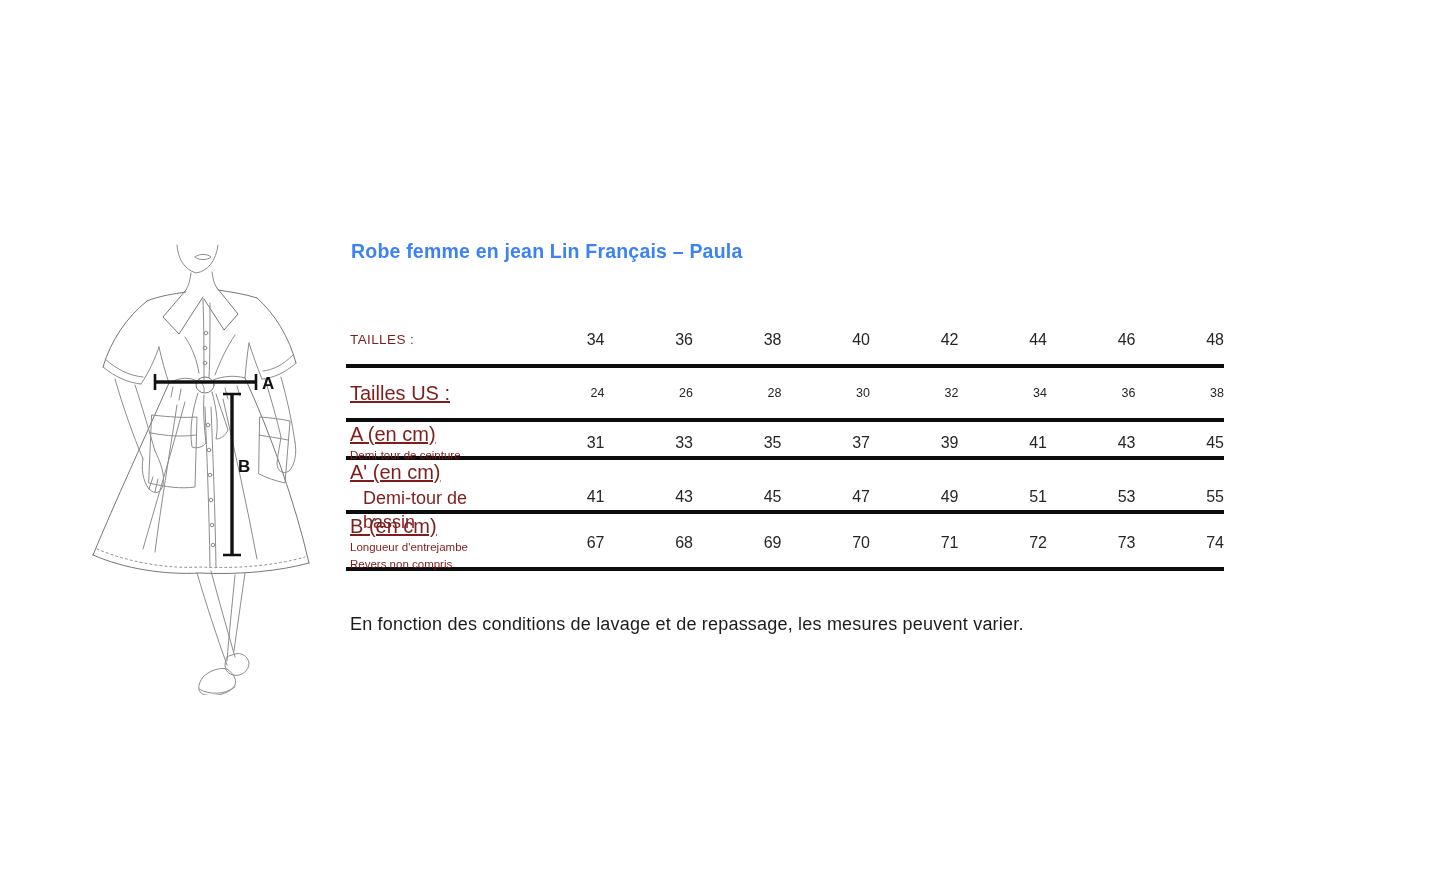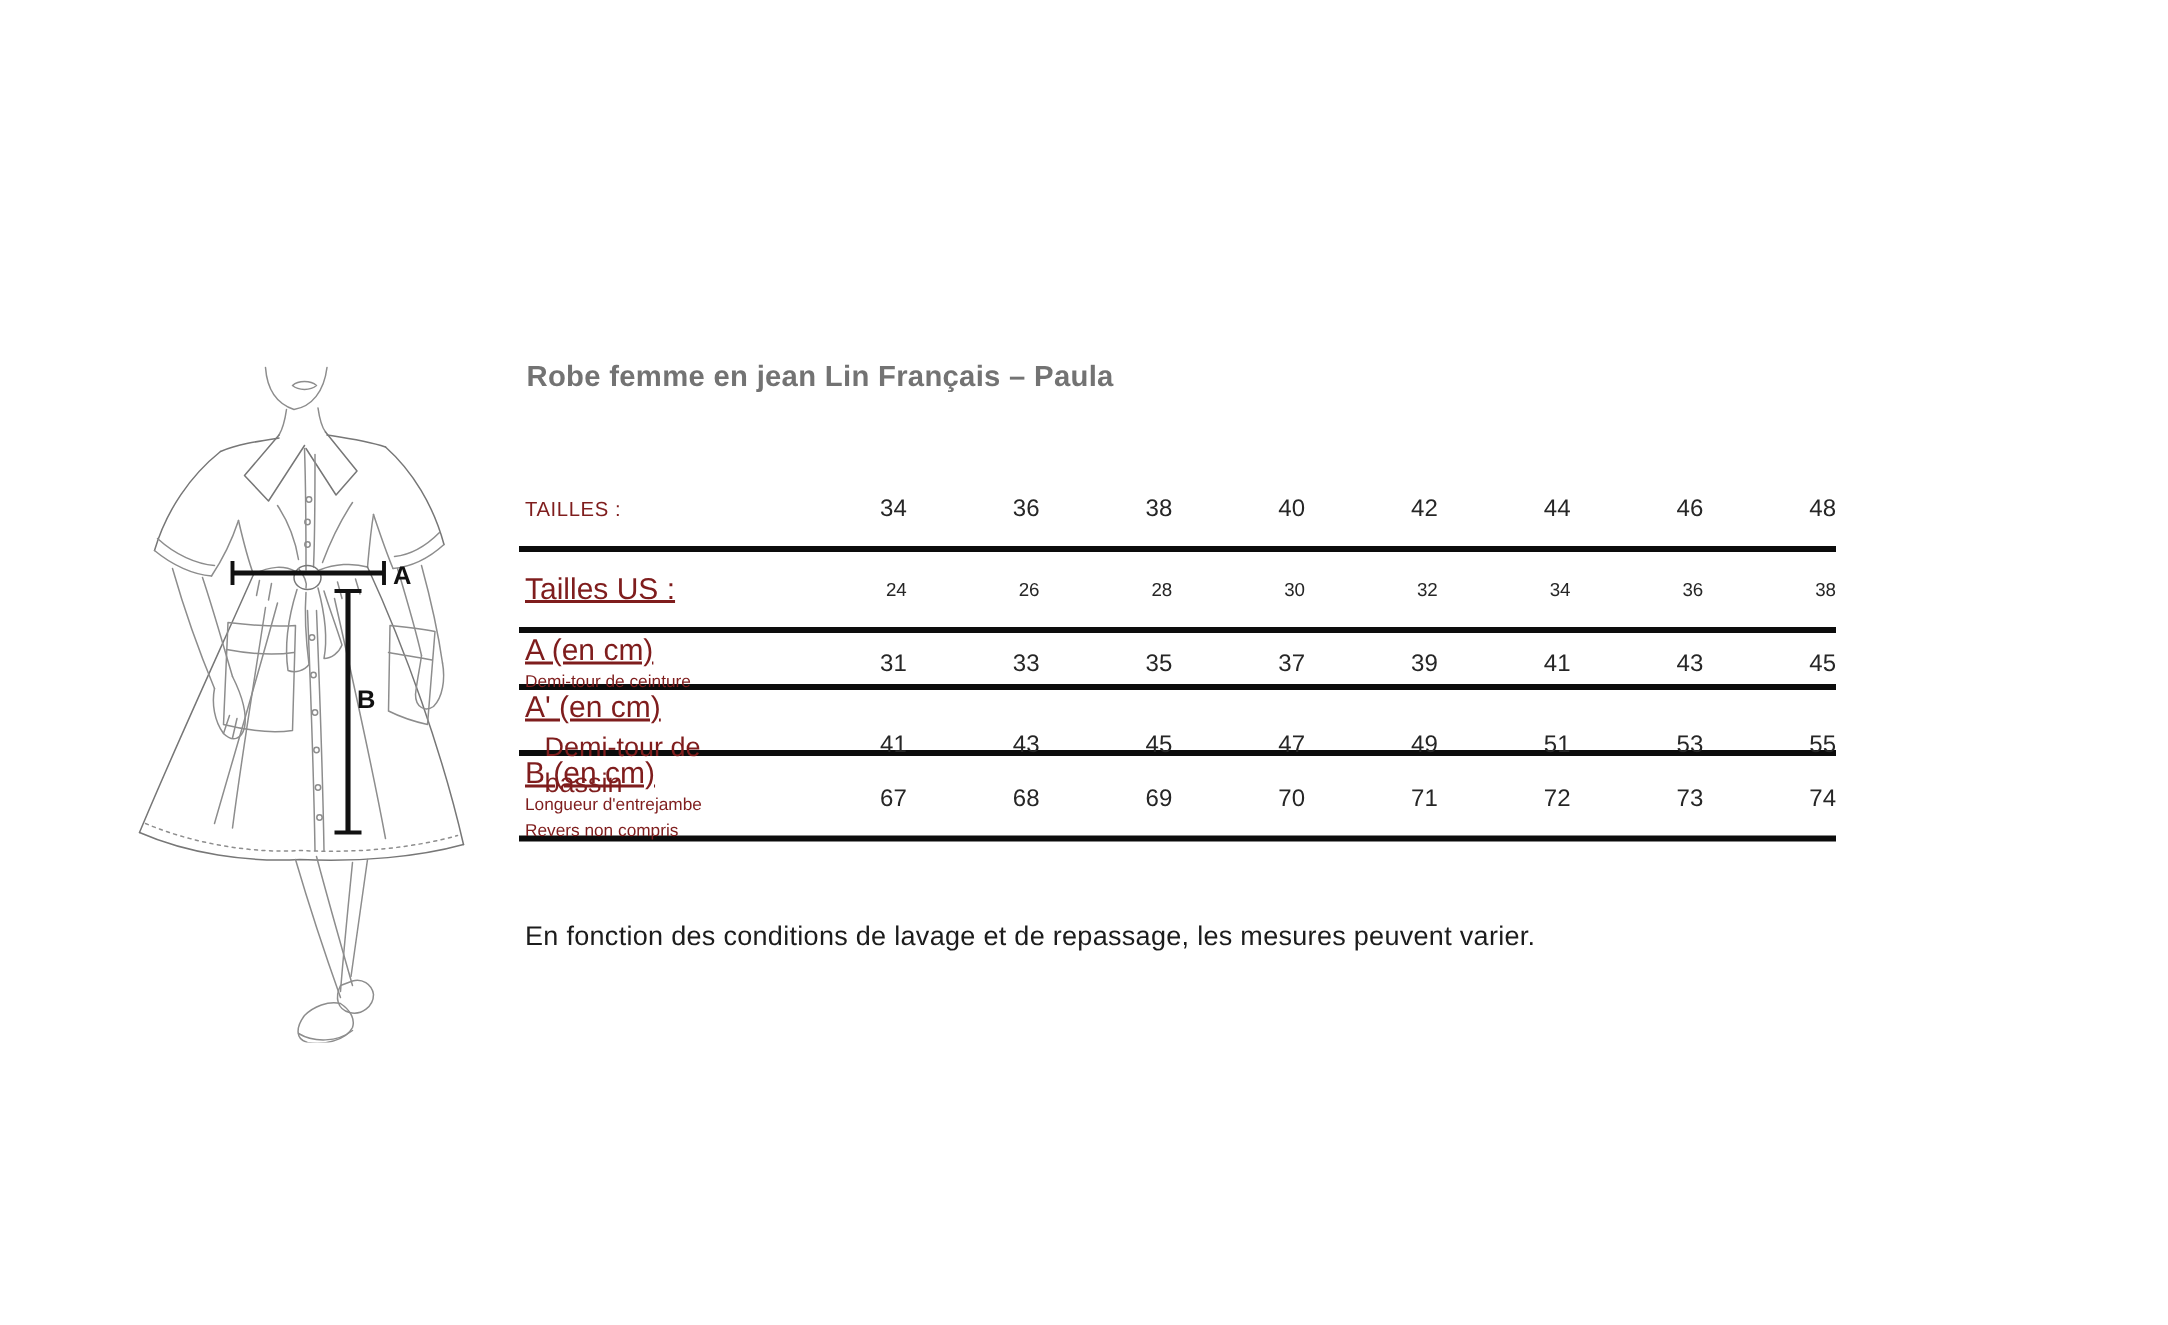--- a/index.html
+++ b/index.html
@@ -2,29 +2,29 @@
 <html><head>
 <meta charset="utf-8">
 <style>
   html,body{margin:0;padding:0;background:#ffffff;}
   body{font-family:"Liberation Sans","DejaVu Sans",sans-serif;}
   .page{position:relative;width:1445px;height:883px;background:#ffffff;overflow:hidden;}
 
   .figure-wrap{position:absolute;left:85px;top:237px;width:230px;height:458px;}
 
   .title{position:absolute;left:351px;top:240px;margin:0;
-         font-size:19.5px;font-weight:700;color:#737373;letter-spacing:.2px;}
+         font-size:19.5px;font-weight:700;color:#3b82f6;letter-spacing:.2px;}
 
   .table{position:absolute;left:346px;top:315px;width:878px;}
   .trow{display:grid;grid-template-columns:170px repeat(8,1fr);
         align-items:center;border-bottom:4px solid #0c0c0c;box-sizing:border-box;}
   .trow--header{height:53px;}
   .trow--us{height:54px;}
   .trow--a{height:38px;}
-  .trow--a2{height:44px;}
+  .trow--a2{height:54px;}
   .trow--b{height:57px;}
   .cell{color:#7f1d1d;}
   .cell.label{padding-left:4px;text-align:left;}
   .cell.val{text-align:right;font-size:16px;color:#262626;}
   .trow--header .cell.label{font-size:13.5px;letter-spacing:.4px;}
   .trow--header .cell.val{font-size:16px;}
   .trow--us .cell.label{font-size:12px;}
   .trow--us .cell.val{font-size:12.5px;}
   .label-main{font-size:20px;line-height:1.25;text-decoration:underline;}
   .label-sub{font-size:11.5px;line-height:1.35;margin-top:1px;}

